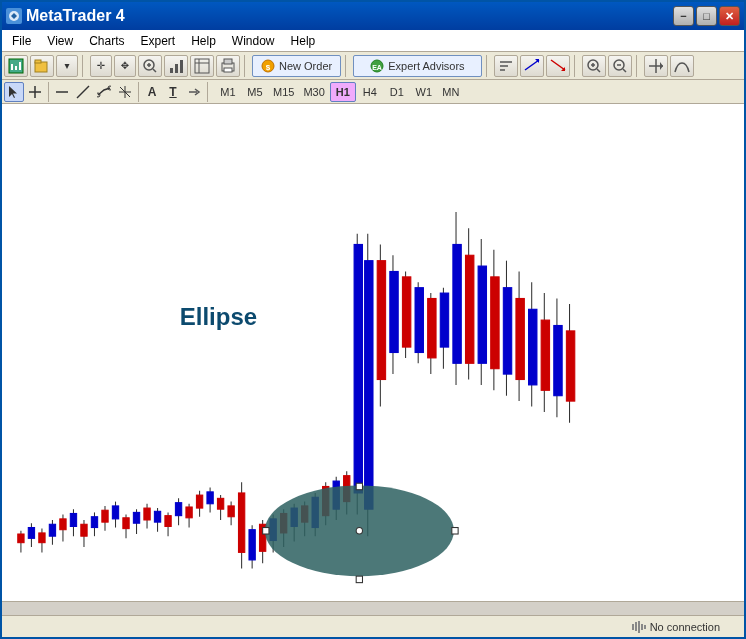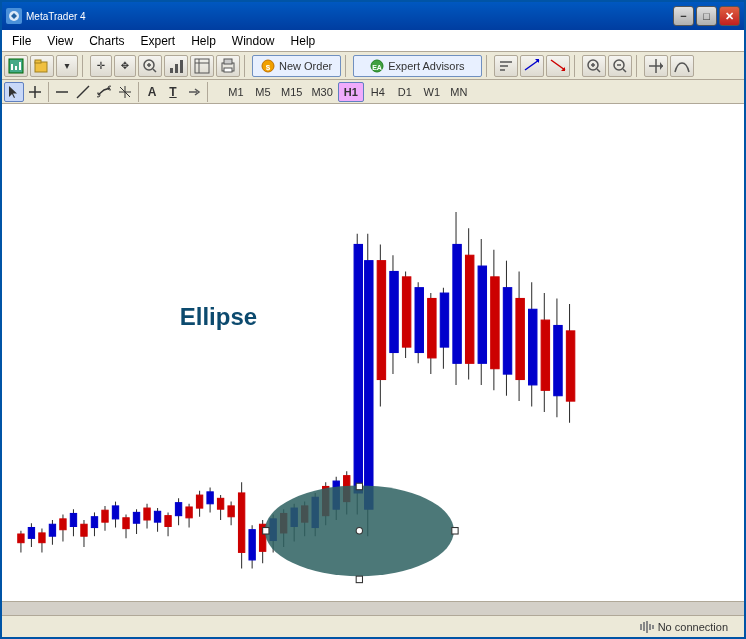--- a/index.html
+++ b/index.html
@@ -5,21 +5,21 @@
     * { margin: 0; padding: 0; box-sizing: border-box; }
     body { width: 746px; height: 639px; background: #d4d0c8; font-family: 'Segoe UI', Tahoma, sans-serif; font-size: 12px; overflow: hidden; }
 
     
     .window { width: 746px; height: 639px; display: flex; flex-direction: column; border: 2px solid #0054a6; background: #ece9d8; }
 
     
     .title-bar { height: 28px; background: linear-gradient(to bottom, #0058c0, #003da0); display: flex; align-items: center; justify-content: space-between; padding: 0 4px; flex-shrink: 0; }
     .title-bar-left { display: flex; align-items: center; gap: 4px; }
     .title-icon { width: 16px; height: 16px; background: #4a90d9; border-radius: 2px; display: flex; align-items: center; justify-content: center; }
-    .title-text { color: white; font-size: 10px; font-weight: normal; }
+    .title-text { color: white; font-size: 16px; font-weight: bold; }
     .title-controls { display: flex; gap: 2px; }
     .title-btn { width: 21px; height: 20px; background: linear-gradient(to bottom, #e0e0e0, #b0b0b0); border: 1px solid #555; border-radius: 3px; display: flex; align-items: center; justify-content: center; font-size: 11px; cursor: pointer; color: #333; font-weight: bold; }
     .title-btn.close { background: linear-gradient(to bottom, #e06040, #c02020); color: white; }
 
     
     .menu-bar { height: 22px; background: #ffffff; border-bottom: 1px solid #b0a898; display: flex; align-items: center; padding: 0 2px; flex-shrink: 0; }
     .menu-item { padding: 2px 8px; font-size: 12px; cursor: pointer; color: #000; border-radius: 2px; }
 
     
     .toolbar1 { height: 28px; background: #ece9d8; border-bottom: 1px solid #b0a898; display: flex; align-items: center; padding: 0 2px; gap: 2px; flex-shrink: 0; }
@@ -28,35 +28,35 @@
     .tb-new-order { background: #e8f0ff; border: 1px solid #7090c0; padding: 0 8px; font-size: 11px; display: flex; align-items: center; gap: 4px; }
     .tb-expert { background: #e8f0ff; border: 1px solid #7090c0; padding: 0 16px; font-size: 11px; display: flex; align-items: center; gap: 4px; }
 
     
     .toolbar2 { height: 24px; background: #ece9d8; border-bottom: 1px solid #b0a898; display: flex; align-items: center; padding: 0 2px; gap: 1px; flex-shrink: 0; }
     .tb2-btn { height: 20px; min-width: 20px; background: transparent; border: 1px solid transparent; border-radius: 2px; display: flex; align-items: center; justify-content: center; cursor: pointer; font-size: 10px; color: #333; padding: 0 2px; }
     .tb2-btn.active { background: #c8d8f8; border: 1px solid #6080c0; }
     .tb2-sep { width: 1px; height: 20px; background: #b0a898; margin: 0 2px; }
 
     
-    .tf-btns { display: flex; align-items: center; gap: 1px; margin-left: 12px; }
+    .tf-btns { display: flex; align-items: center; gap: 1px; margin-left: 4px; }
     .tf-btn { height: 20px; min-width: 26px; background: transparent; border: 1px solid transparent; border-radius: 2px; font-size: 11px; cursor: pointer; color: #333; display: flex; align-items: center; justify-content: center; padding: 0 3px; }
     .tf-btn.active { background: #f0abfc; border: 1px solid #6080c0; font-weight: bold; }
 
     
     .chart-area { flex: 1; background: white; position: relative; overflow: hidden; }
 
     
     .ellipse-label { position: absolute; top: 40%; left: 25%; font-size: 24px; font-weight: bold; color: #0c4a6e; transform: translateX(-10%); }
 
     
     .candles-area { position: absolute; top: 0; left: 0; width: 100%; height: 100%; }
 
     
-    .status-bar { height: 22px; background: #ece9d8; border-top: 1px solid #b0a898; display: flex; align-items: center; justify-content: flex-end; padding: 0 16px; flex-shrink: 0; gap: 4px; }
+    .status-bar { height: 22px; background: #ece9d8; border-top: 1px solid #b0a898; display: flex; align-items: center; justify-content: flex-end; padding: 0 24px; flex-shrink: 0; gap: 4px; }
     .status-indicator { display: flex; align-items: center; gap: 4px; }
     .status-lines { display: flex; gap: 1px; align-items: center; }
     .status-line { width: 2px; height: 12px; background: #888; }
 
     
     .scrollbar-h { height: 14px; background: #d4d0c8; border-top: 1px solid #b0a898; flex-shrink: 0; }
   </style>
 </head>
 <body>
 

